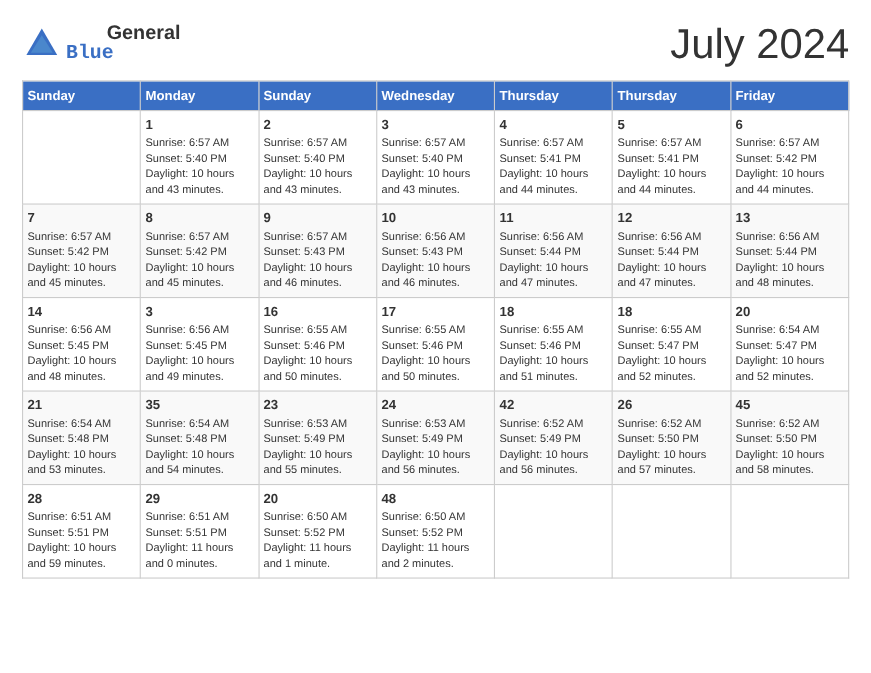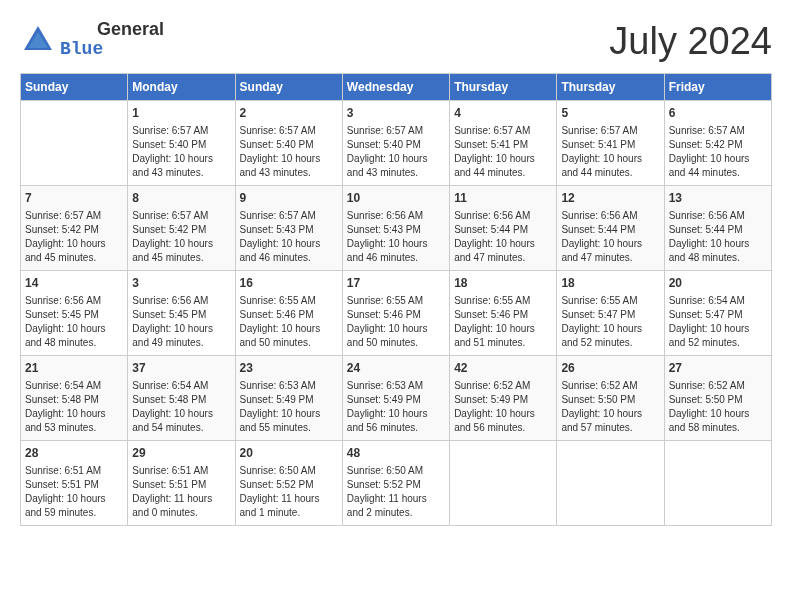--- a/index.html
+++ b/index.html
@@ -277,21 +277,21 @@
       </tr>
       <tr>
         <td>
           <span class="day-num">21</span>
           <div class="day-info" style="white-space: pre-line;">Sunrise: 6:54 AM
 Sunset: 5:48 PM
 Daylight: 10 hours
 and 53 minutes.</div>
         </td>
         <td>
-          <span class="day-num">37</span>
+          <span class="day-num">35</span>
           <div class="day-info" style="white-space: pre-line;">Sunrise: 6:54 AM
 Sunset: 5:48 PM
 Daylight: 10 hours
 and 54 minutes.</div>
         </td>
         <td>
           <span class="day-num">23</span>
           <div class="day-info" style="white-space: pre-line;">Sunrise: 6:53 AM
 Sunset: 5:49 PM
 Daylight: 10 hours
@@ -312,21 +312,21 @@
 and 56 minutes.</div>
         </td>
         <td>
           <span class="day-num">26</span>
           <div class="day-info" style="white-space: pre-line;">Sunrise: 6:52 AM
 Sunset: 5:50 PM
 Daylight: 10 hours
 and 57 minutes.</div>
         </td>
         <td>
-          <span class="day-num">27</span>
+          <span class="day-num">45</span>
           <div class="day-info" style="white-space: pre-line;">Sunrise: 6:52 AM
 Sunset: 5:50 PM
 Daylight: 10 hours
 and 58 minutes.</div>
         </td>
       </tr>
       <tr>
         <td>
           <span class="day-num">28</span>
           <div class="day-info" style="white-space: pre-line;">Sunrise: 6:51 AM

